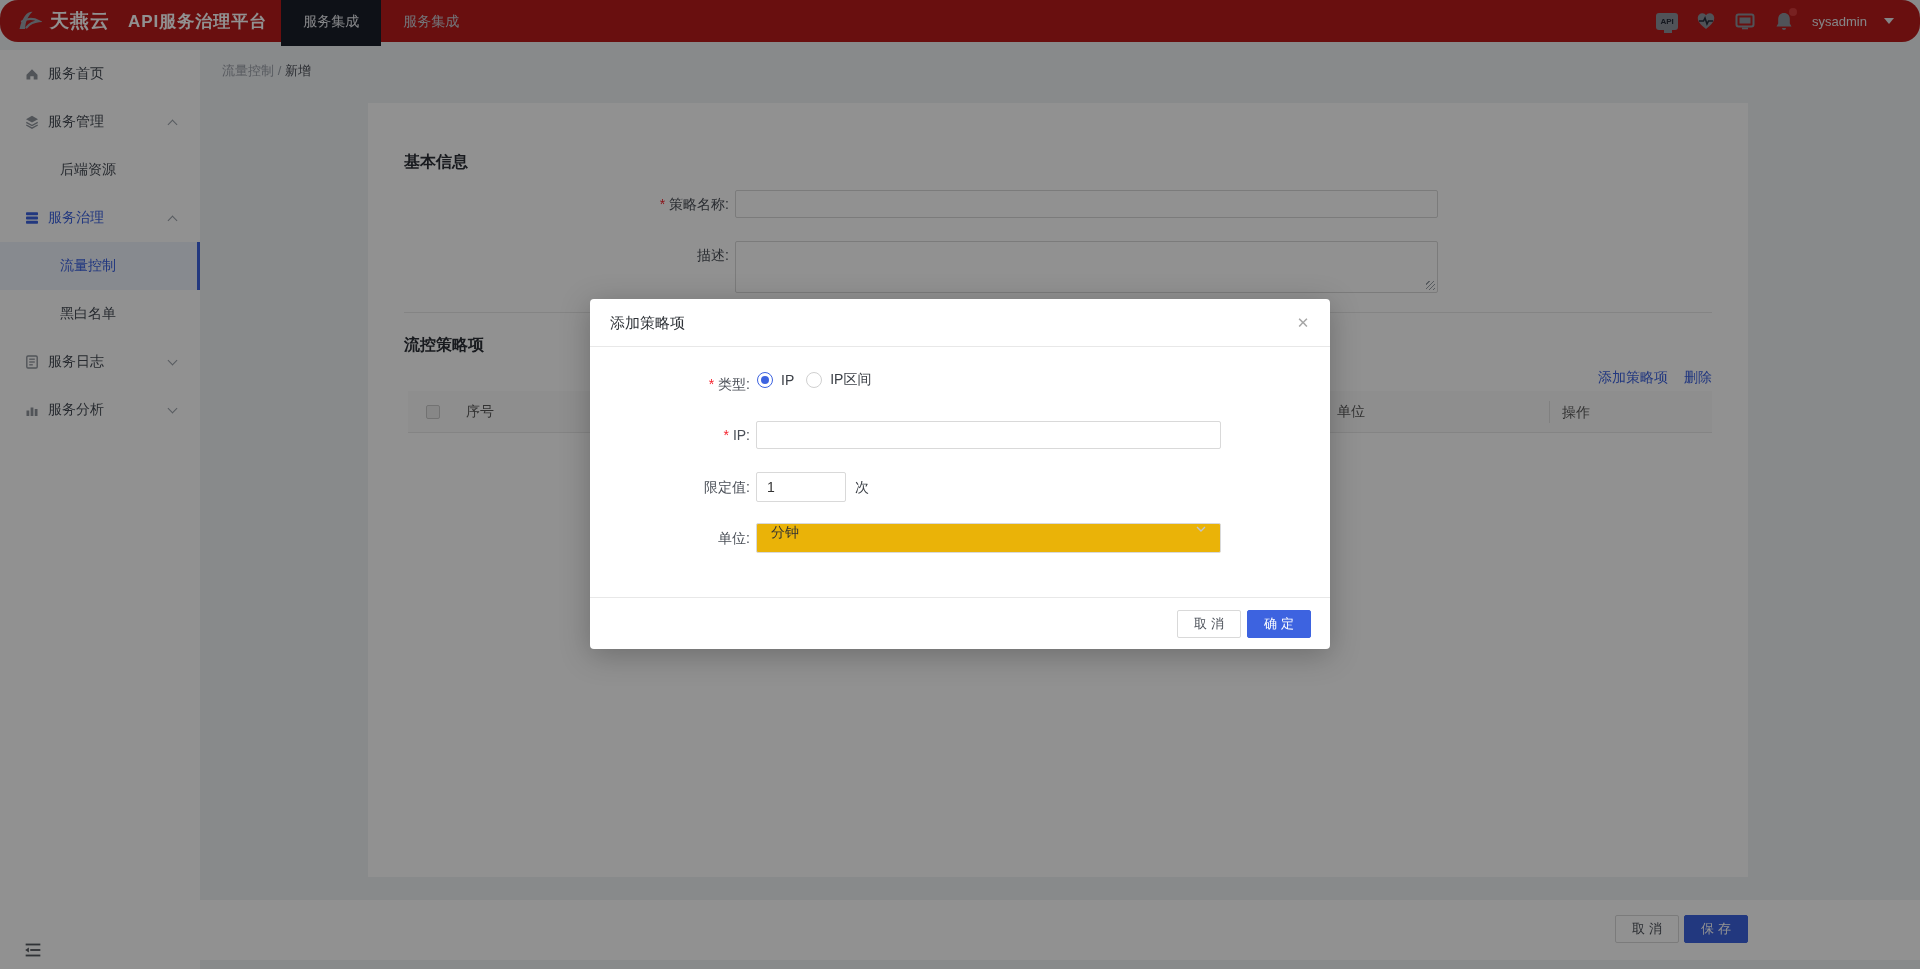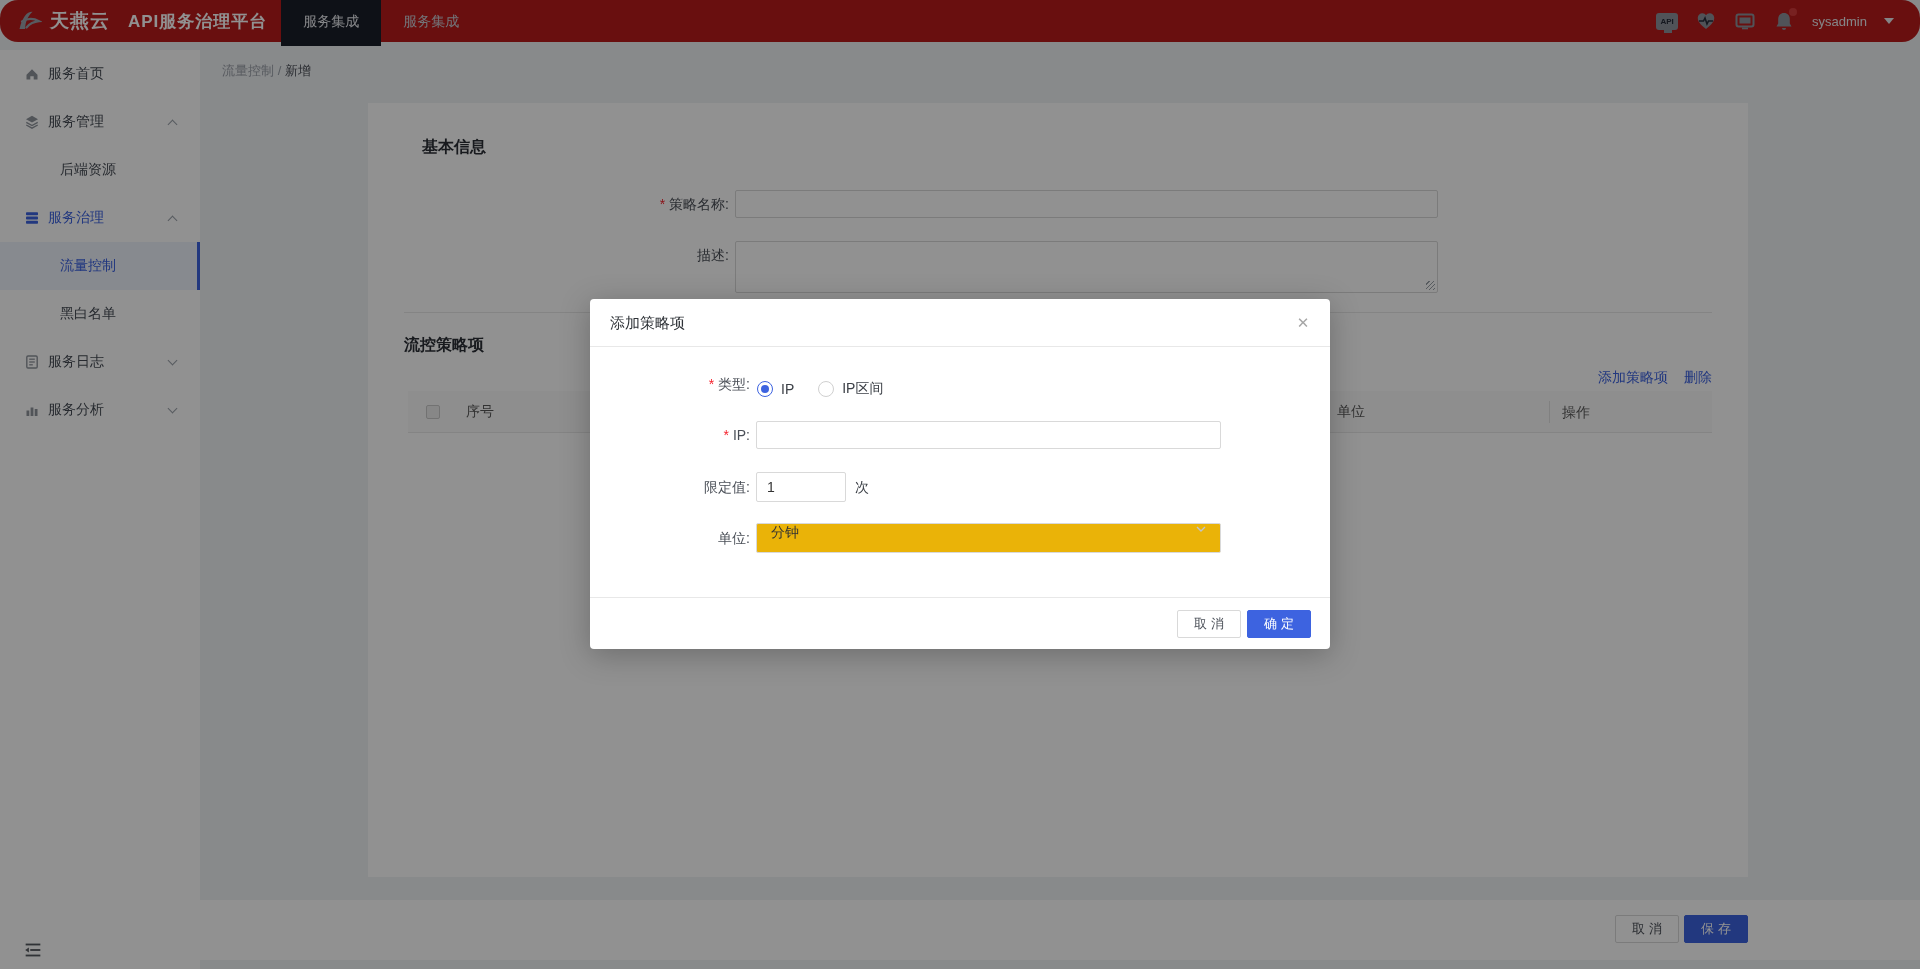--- a/index.html
+++ b/index.html
@@ -207,21 +207,21 @@
   </aside>
 
   <div class="content">
     <div class="breadcrumb">
       <span>流量控制</span>
       <span> </span><span>/</span><span> </span>
       <span class="bc-cur">新增</span>
     </div>
 
     <div class="card">
-      <div class="sec-title" style="top:34px;margin-left:18px;">基本信息</div>
+      <div class="sec-title" style="top:49px;">基本信息</div>
 
       <div class="f-label" style="top:87px;">
         <span class="req">*</span><span>策略名称:</span>
       </div>
       <input class="txt-input" style="left: 367px; top: 87px; width: 703px; height: 28px;" value="">
 
       <div class="f-label" style="top:140px; height:24px; line-height:24px;">
         <span>描述:</span>
       </div>
       <textarea class="txt-input" style="left: 367px; top: 138px; width: 703px; height: 52px;"></textarea>
@@ -254,21 +254,21 @@
 
   <div class="overlay"></div>
 
   <div class="modal">
     <div class="modal-head">添加策略项</div>
     <div class="modal-close">✕</div>
 
     <div class="m-label" style="top:71px;">
       <span class="req">*</span><span>类型:</span>
     </div>
-    <div class="radio-group" style="top:76px;">
+    <div class="radio-group" style="top:67px;gap:12px;">
       <span class="radio checked">
         <span class="r-outer"></span>
         <span>IP</span>
       </span>
       <span class="radio">
         <span class="r-outer"></span>
         <span>IP区间</span>
       </span>
     </div>
 

